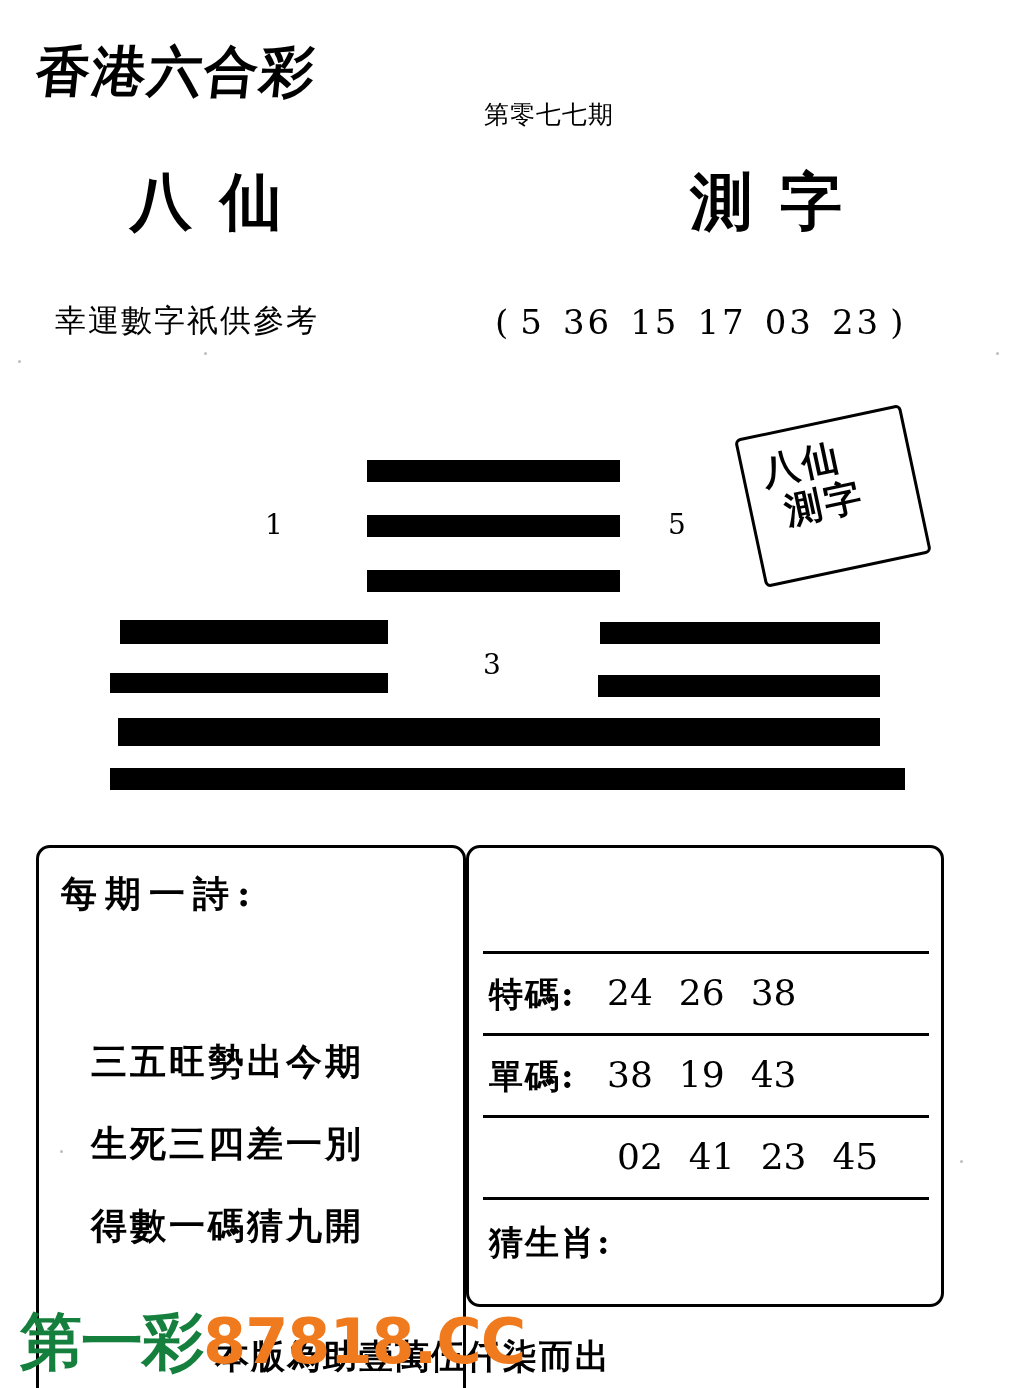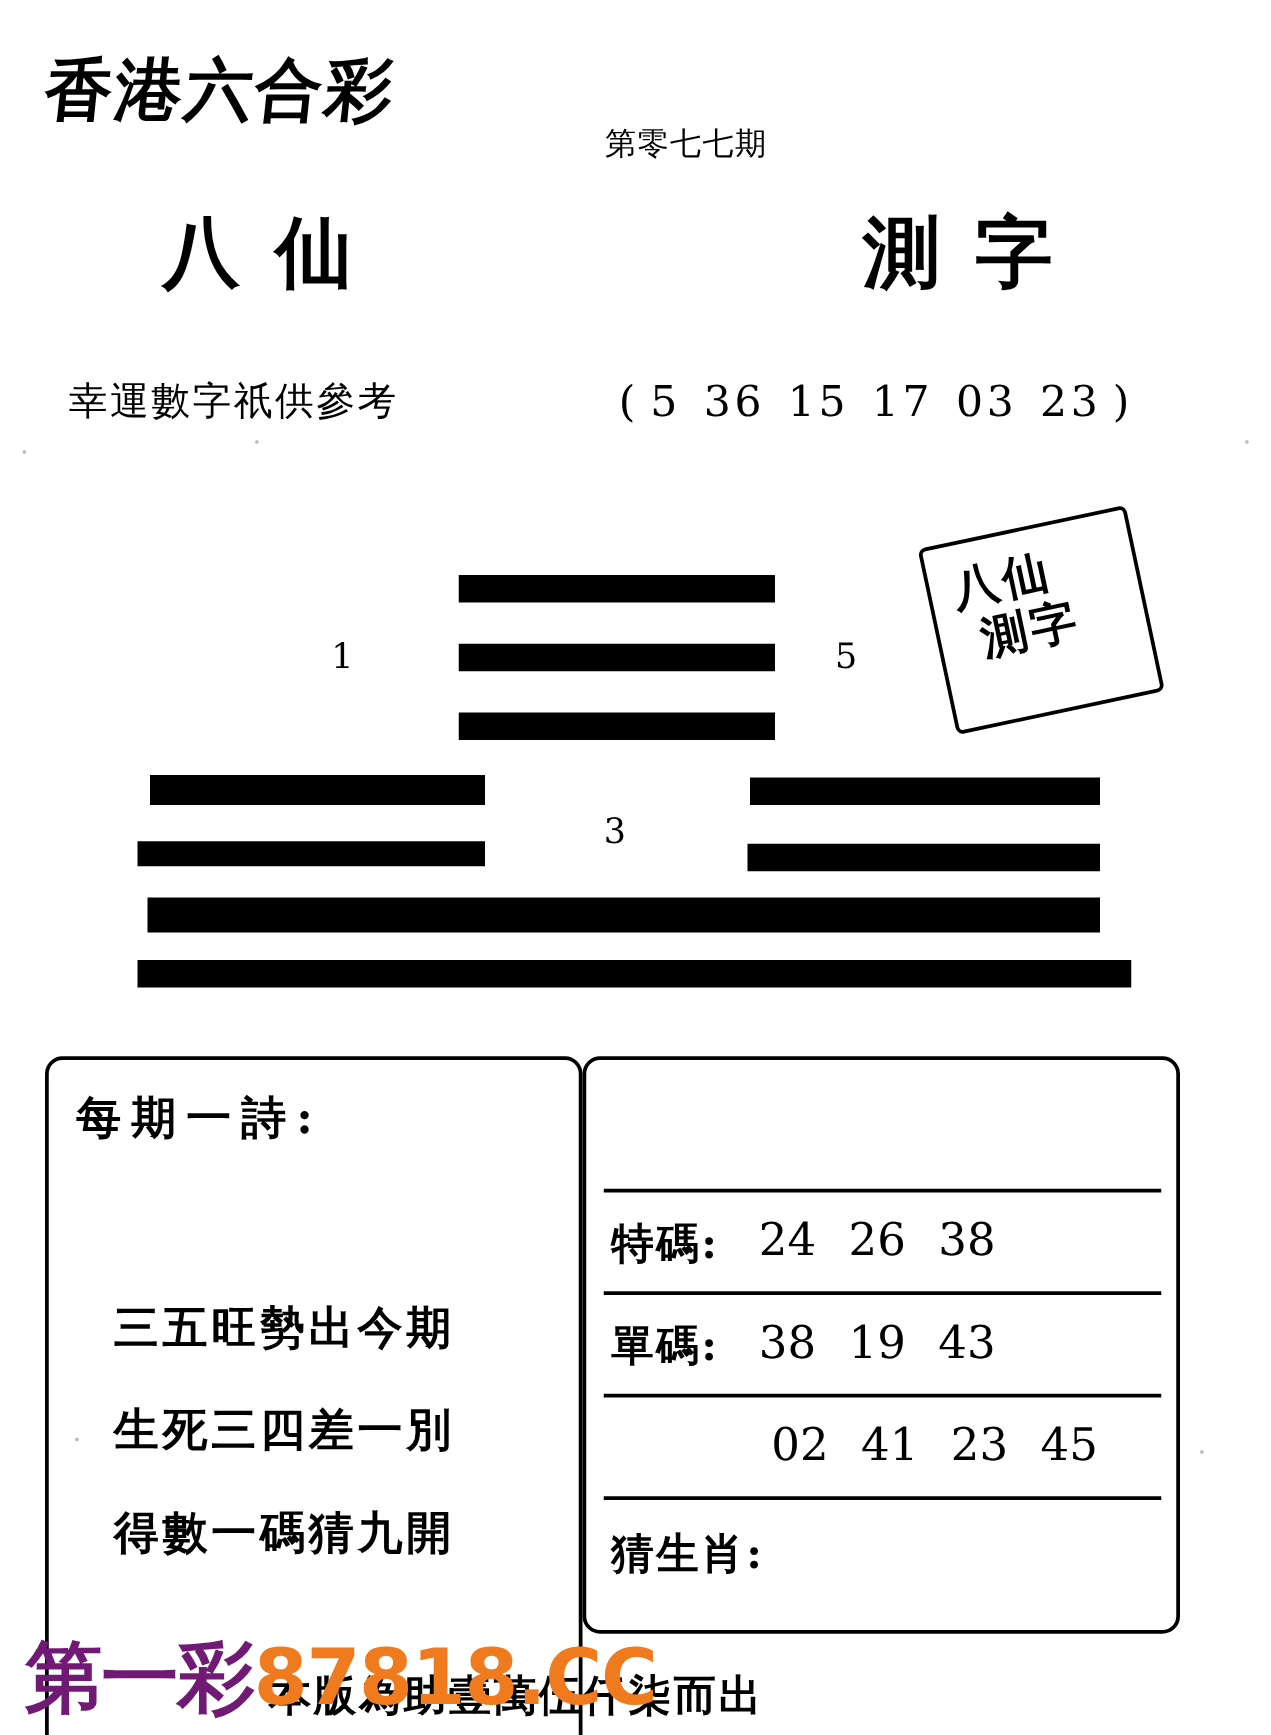--- a/index.html
+++ b/index.html
@@ -231,21 +231,21 @@
   .wm {
     position: absolute;
     left: 20px;
     top: 1300px;
     font-family: "DejaVu Sans", sans-serif;
     font-size: 62px;
     font-weight: bold;
     white-space: nowrap;
     letter-spacing: -1px;
   }
-  .wm .red { color: #701a75; }
+  .wm .red { color: #15803d; }
   .wm .orange { color: #f07b1e; }
 
   
   .speck { position: absolute; background: #bdbdbd; width: 3px; height: 3px; border-radius: 50%; }
 </style>
 </head>
 <body>
 
 <div class="site-title">香港六合彩</div>
 <div class="issue-no">第零七七期</div>

